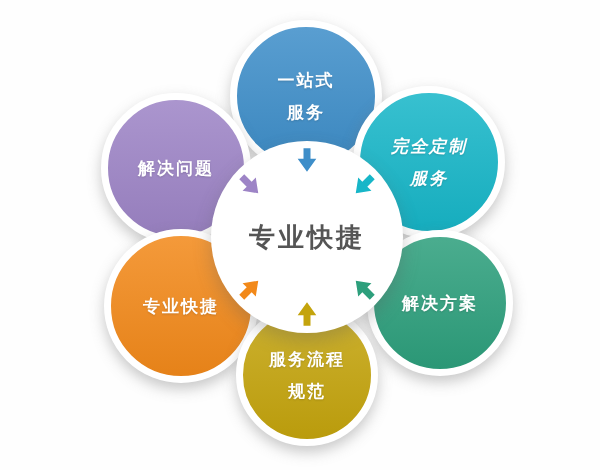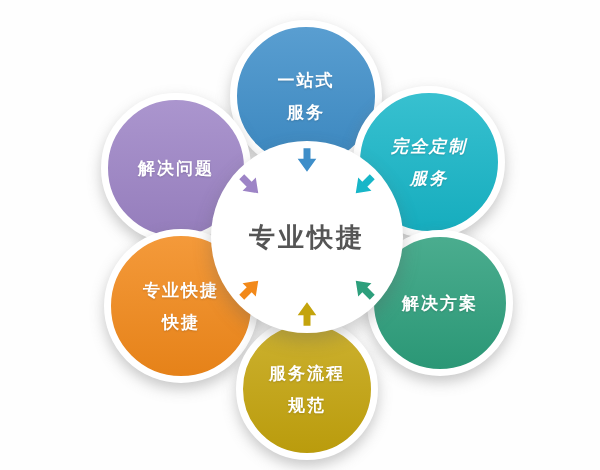--- a/index.html
+++ b/index.html
@@ -60,21 +60,21 @@
     justify-content: center;
   }
   .arrow svg { display: block; }
 
   
   .pos-top          { left: 230px; top: 20px;  width: 152px; height: 152px; }
   .pos-top-left     { left: 101px; top: 93px;  width: 150px; height: 150px; }
   .pos-top-right    { left: 353px; top: 86px;  width: 152px; height: 152px; font-style: italic; }
   .pos-bottom-left  { left: 104px; top: 229px; width: 154px; height: 154px; }
   .pos-bottom-right { left: 367px; top: 230px; width: 146px; height: 146px; }
-  .pos-bottom       { left: 236px; top: 318px; width: 142px; height: 142px; }
+  .pos-bottom       { left: 236px; top: 304px; width: 142px; height: 142px; }
   .pos-center       { left: 211px; top: 141px; width: 192px; height: 192px; }
 
   
   .pos-arrow-top          { left: 293px; top: 146px; transform: rotate(90deg); }
   .pos-arrow-top-left     { left: 236px; top: 171px; transform: rotate(45deg); }
   .pos-arrow-top-right    { left: 350px; top: 171px; transform: rotate(135deg); }
   .pos-arrow-bottom-left  { left: 236px; top: 275px; transform: rotate(-45deg); }
   .pos-arrow-bottom-right { left: 350px; top: 275px; transform: rotate(225deg); }
   .pos-arrow-bottom       { left: 293px; top: 300px; transform: rotate(270deg); }
 </style>
@@ -92,21 +92,20 @@
     <div class="node-line">解决问题</div>
   </div>
 
   <div class="circle node pos-top-right" style="background-color: rgb(23, 182, 200);">
     <div class="node-line">完全定制</div>
     <div class="node-line">服务</div>
   </div>
 
   <div class="circle node pos-bottom-left" style="background-color: rgb(242, 137, 26);">
     <div class="node-line">专业快捷</div>
-    <div class="node-line">快捷</div>
   </div>
 
   <div class="circle node pos-bottom-right" style="background-color: rgb(45, 159, 124); gap: 36px;">
     <div class="node-line">解决方案</div>
   </div>
 
   <div class="circle node pos-bottom" style="background-color: rgb(196, 164, 13);">
     <div class="node-line">服务流程</div>
     <div class="node-line">规范</div>
   </div>

